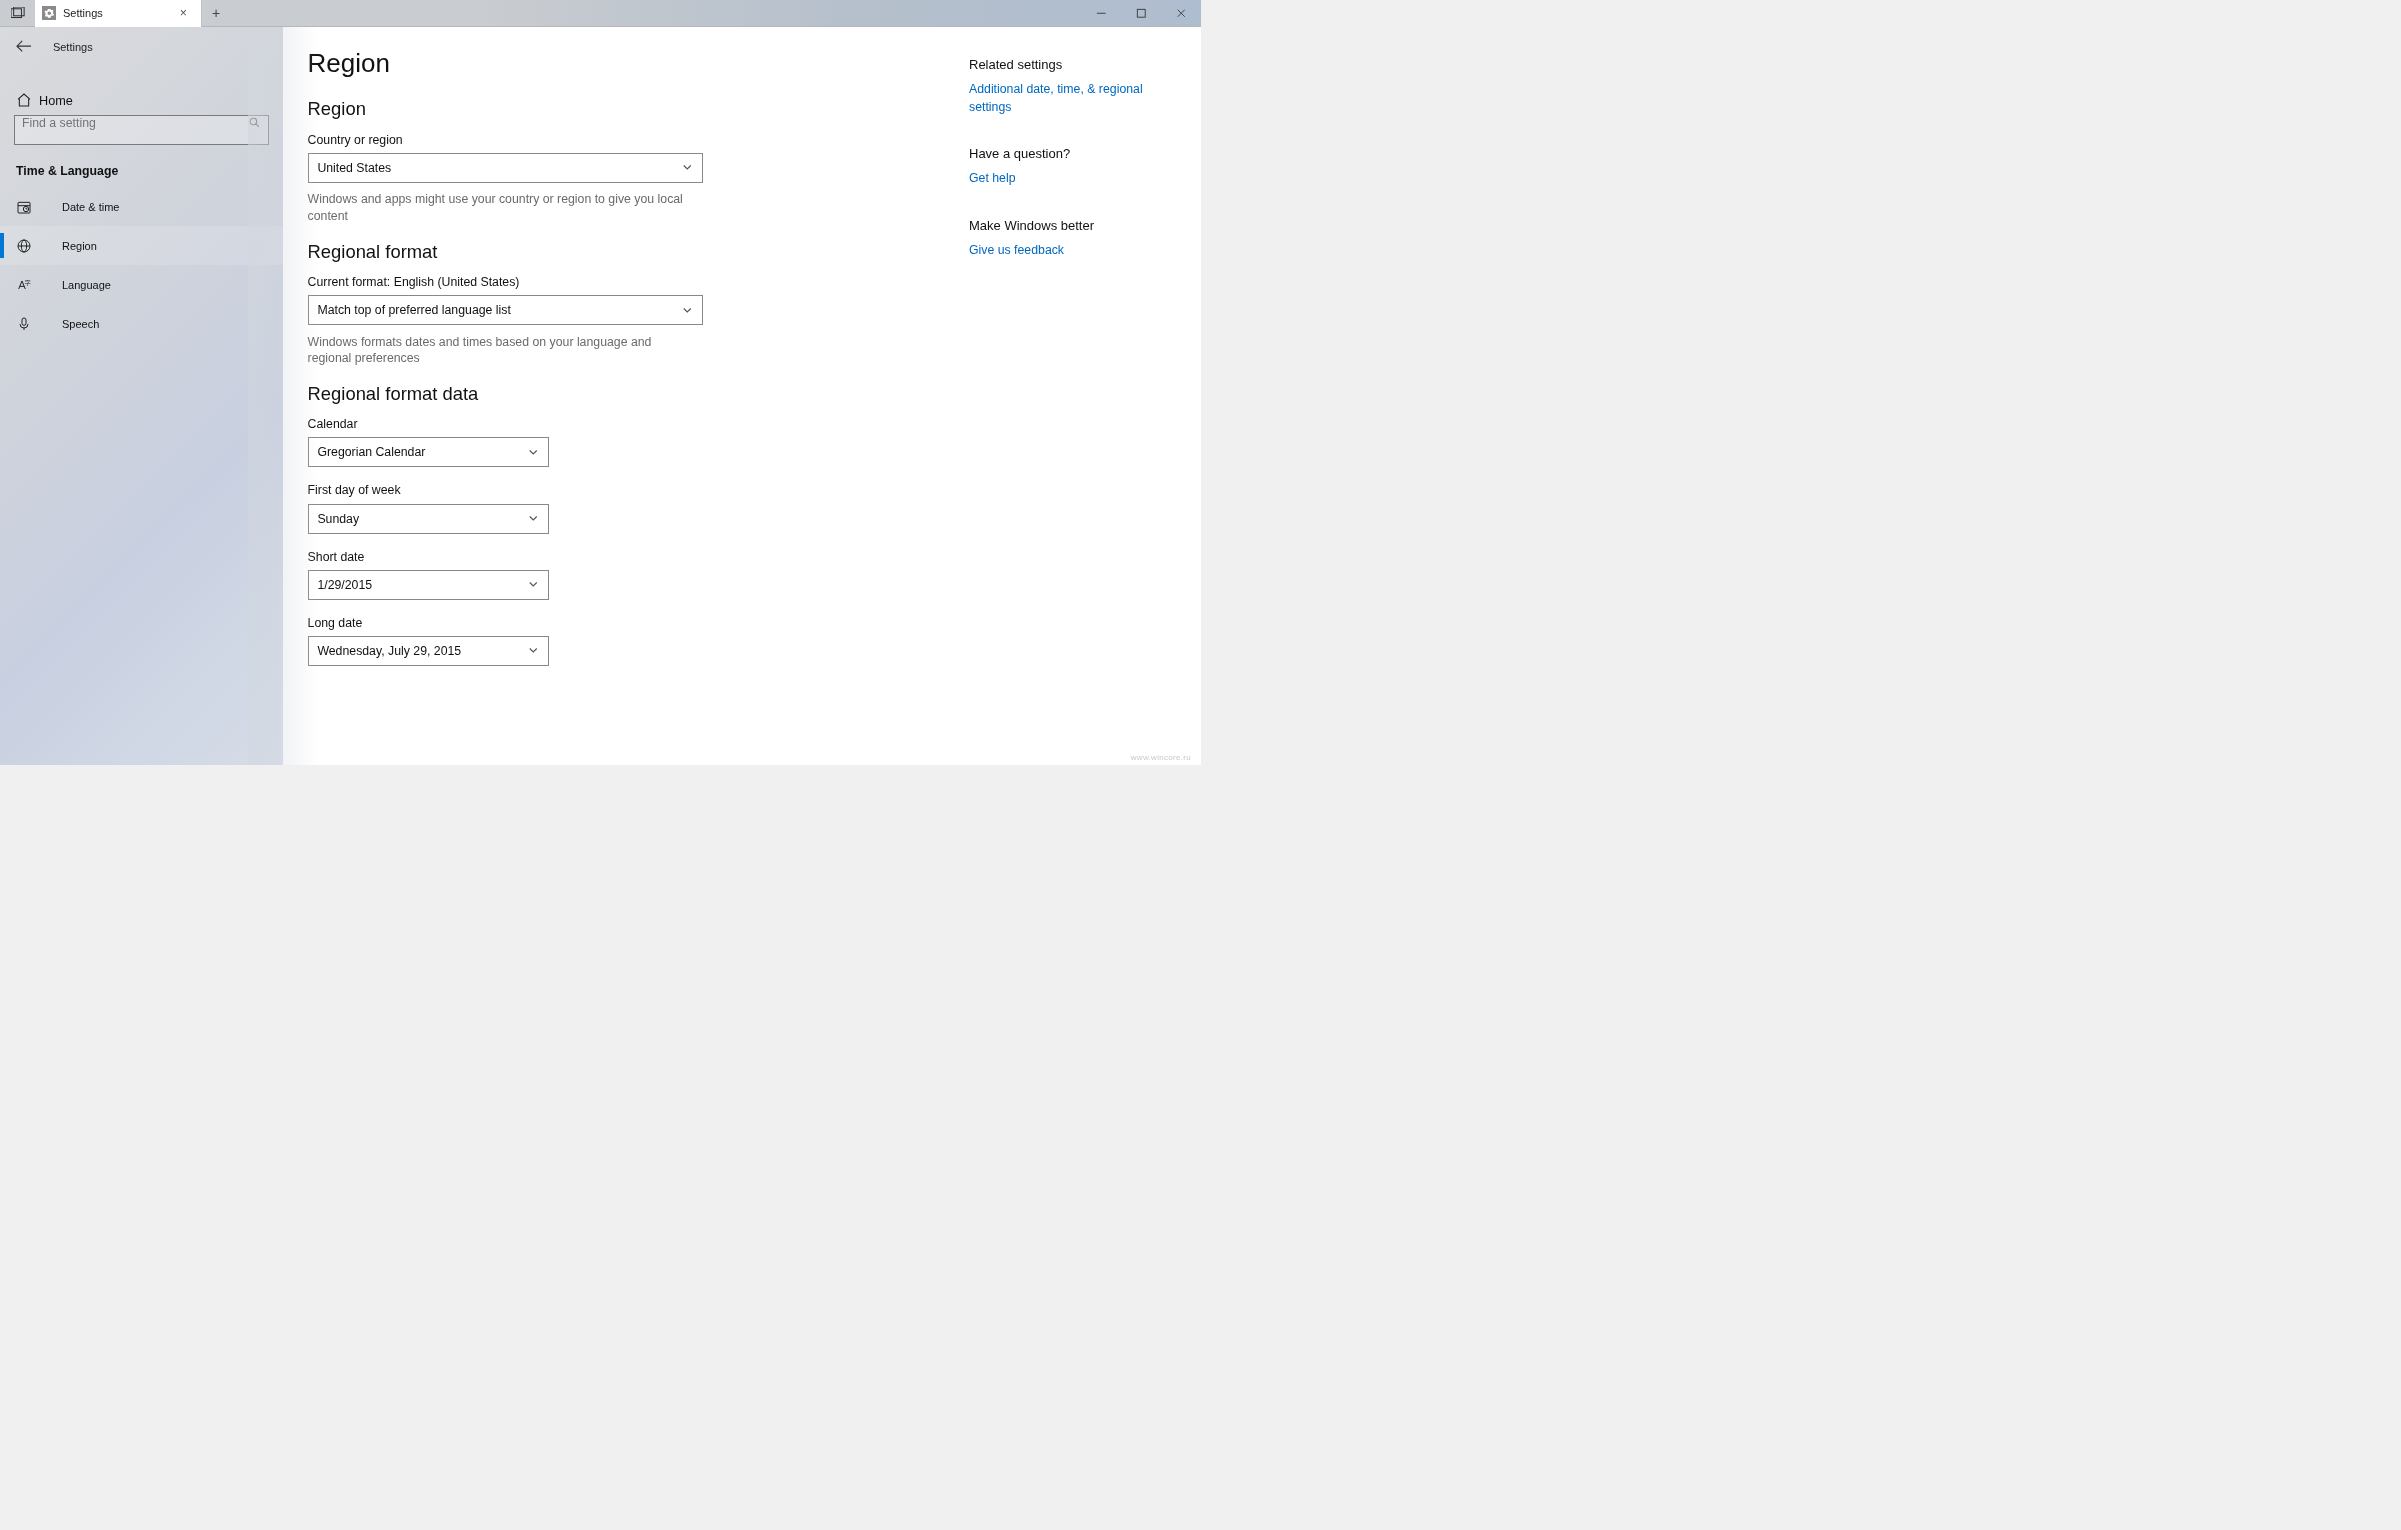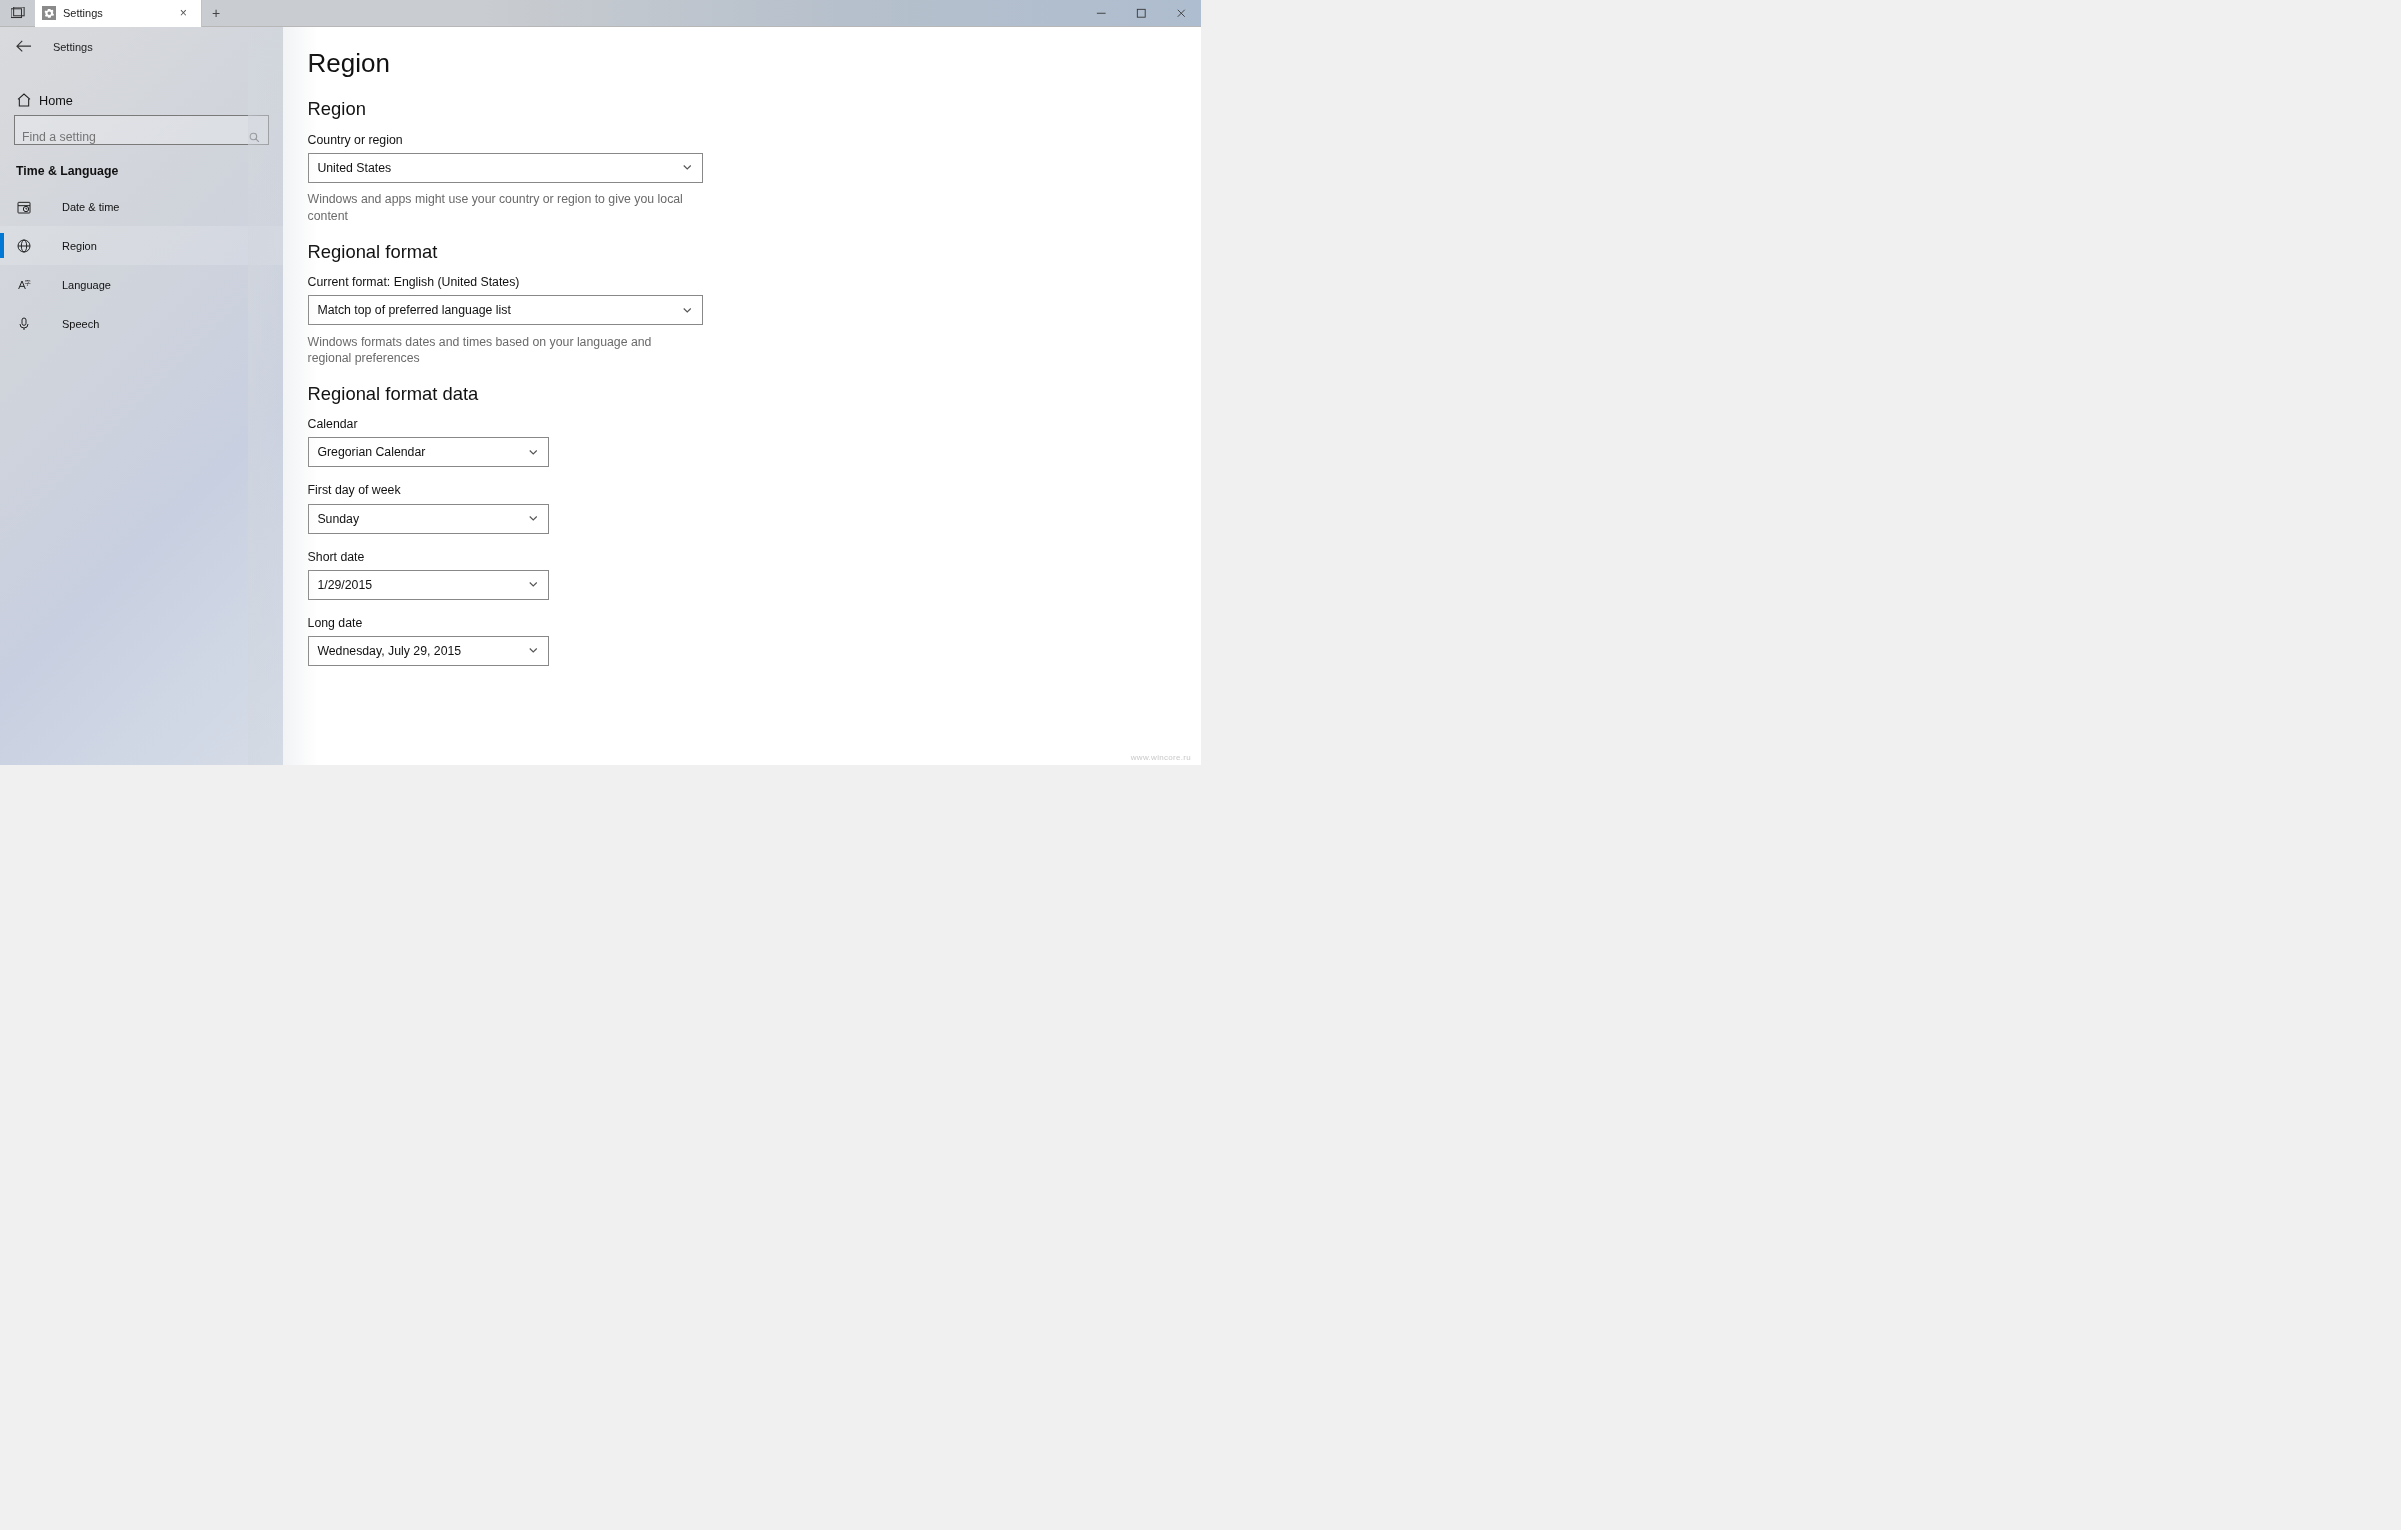--- a/index.html
+++ b/index.html
@@ -28,21 +28,21 @@
   
   .sidebar { width:283px; background: linear-gradient(135deg, #d9dadd 0%, #d0d4db 35%, #c8cfe0 65%, #d6dde8 100%); position:relative; display:flex; flex-direction:column; }
   .sidebar::after { content:""; position:absolute; right:-35px; top:0; bottom:0; width:70px; background:linear-gradient(to right, rgba(210,215,222,0.6), rgba(255,255,255,0)); pointer-events:none; }
   .sidebar-header { height:39px; display:flex; align-items:center; padding:0 16px; }
   .back-arrow { width:24.6px; font-size:16px; color:#333; cursor:pointer; }
   .sidebar-header .app-name { font-size:11px; color:#222; margin-left:12.3px; }
   .sidebar-home { display:flex; align-items:flex-end; height:35px; padding:0 16px; cursor:pointer; margin-top:7px;}
   .sidebar-home .icon { width:23px; color:#222; }
   .sidebar-home .label { font-size:12.7px; color:#111; }
   .search-wrap { padding: 7px 14px 10.5px 14px; }
-  .search-box { display:flex; align-items:flex-end; height:30px; border:0.9px solid #7a7a7a; background:rgba(255,255,255,0.25); padding:0 7px; }
+  .search-box { display:flex; align-items:flex-start; height:30px; border:0.9px solid #7a7a7a; background:rgba(255,255,255,0.25); padding:0 7px; }
   .search-box input { flex:1; background:transparent; border:none; outline:none; font-size:12.3px; color:#444; }
   .search-box .search-icon { color:#555; }
 
   .section-title { font-size:12.3px; font-weight:600; padding: 8.8px 16px 8.8px 16px; color:#111; }
 
   .nav-item { display:flex; align-items:center; height:39px; padding:0 16px; cursor:pointer; position:relative; }
   .nav-item .icon { width:26px; color:#222; }
   .nav-item .label { font-size:11px; color:#111;margin-left:20px; }
   .nav-item.active::before { content:""; position:absolute; left:0; top:7px; bottom:7px; width:3.5px; background:#0078d4; }
   .nav-item.active { background:rgba(255,255,255,0.15); }
@@ -276,19 +276,33 @@
             <span class="chev">
                 <svg width="10.5" height="10.5" viewBox="0 0 12 12">
                   <path d="M2 4 L6 8 L10 4" fill="none" stroke="#555" stroke-width="1.3"></path>
                 </svg>
               </span>
           </div>
         </div>
 
       </div>
 
+      <div class="right-col">
+        <div class="section">
+          <h3>Related settings</h3>
+          <a>Additional date, time, &amp; regional settings</a>
+        </div>
+        <div class="section">
+          <h3>Have a question?</h3>
+          <a>Get help</a>
+        </div>
+        <div class="section">
+          <h3>Make Windows better</h3>
+          <a>Give us feedback</a>
+        </div>
+      </div>
 
     </div>
 
     <div class="watermark">www.wincore.ru</div>
   </div>
 </div>
 
 
 </body></html>

